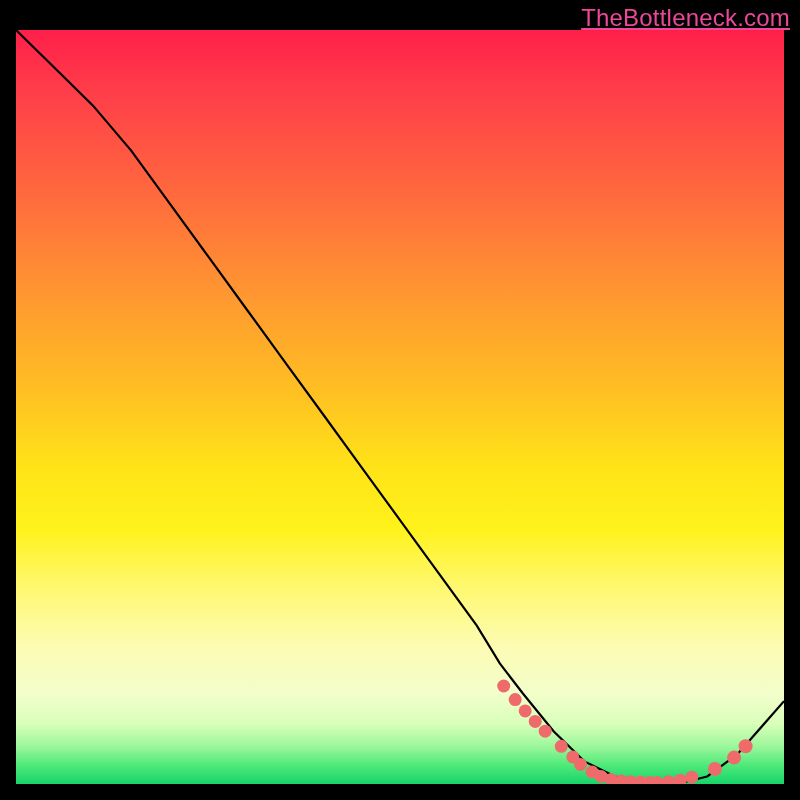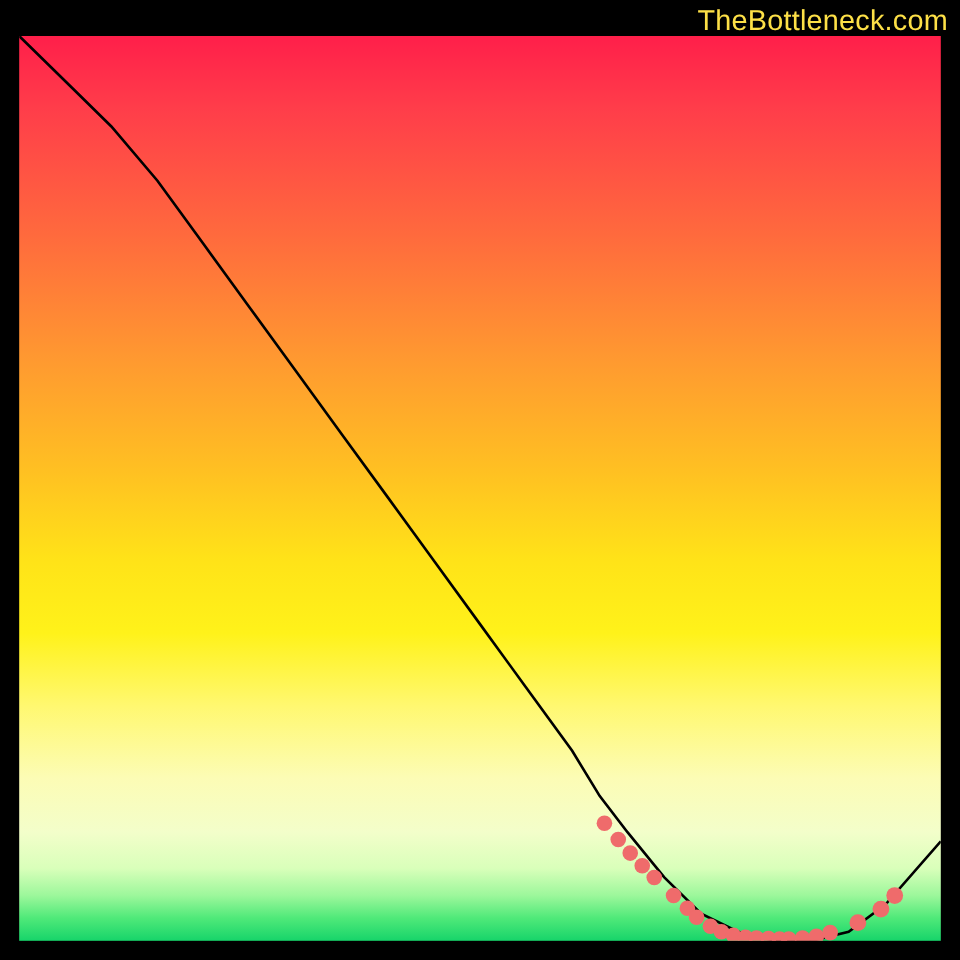--- a/index.html
+++ b/index.html
@@ -15,23 +15,24 @@
     width: 800px;
     height: 800px;
     background: #000;
   }
   .watermark {
     position: absolute;
     top: 4px;
     right: 10px;
     font-family: Arial, Helvetica, sans-serif;
     font-size: 24px;
-    color: #fde047;
+    color: #ec4899;
     letter-spacing: 0.2px;
     z-index: 5;
+    text-decoration: underline;
   }
   .plot-wrap {
     position: absolute;
     left: 16px;
     top: 30px;
     width: 768px;
     height: 754px;
     
   }
   .gradient {

